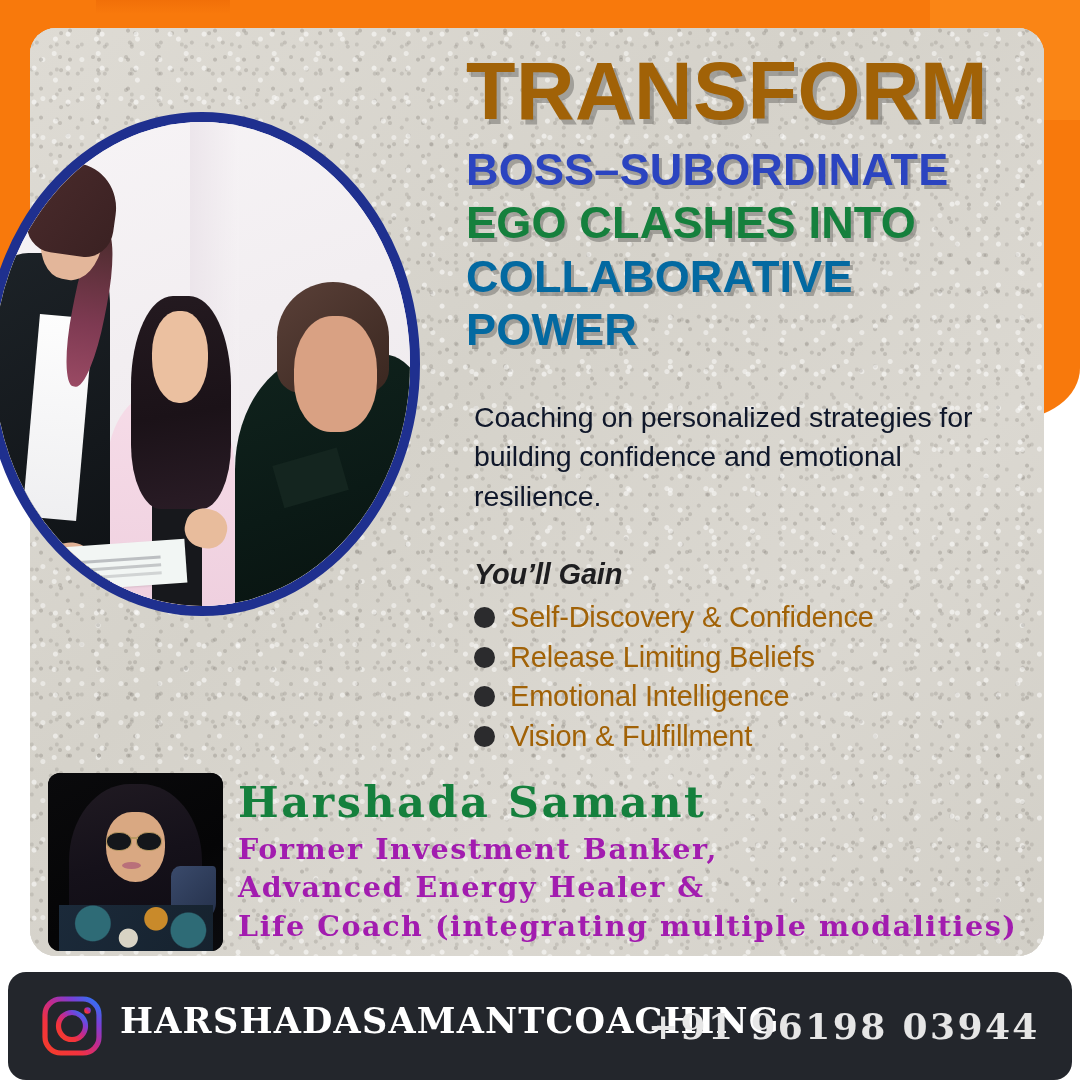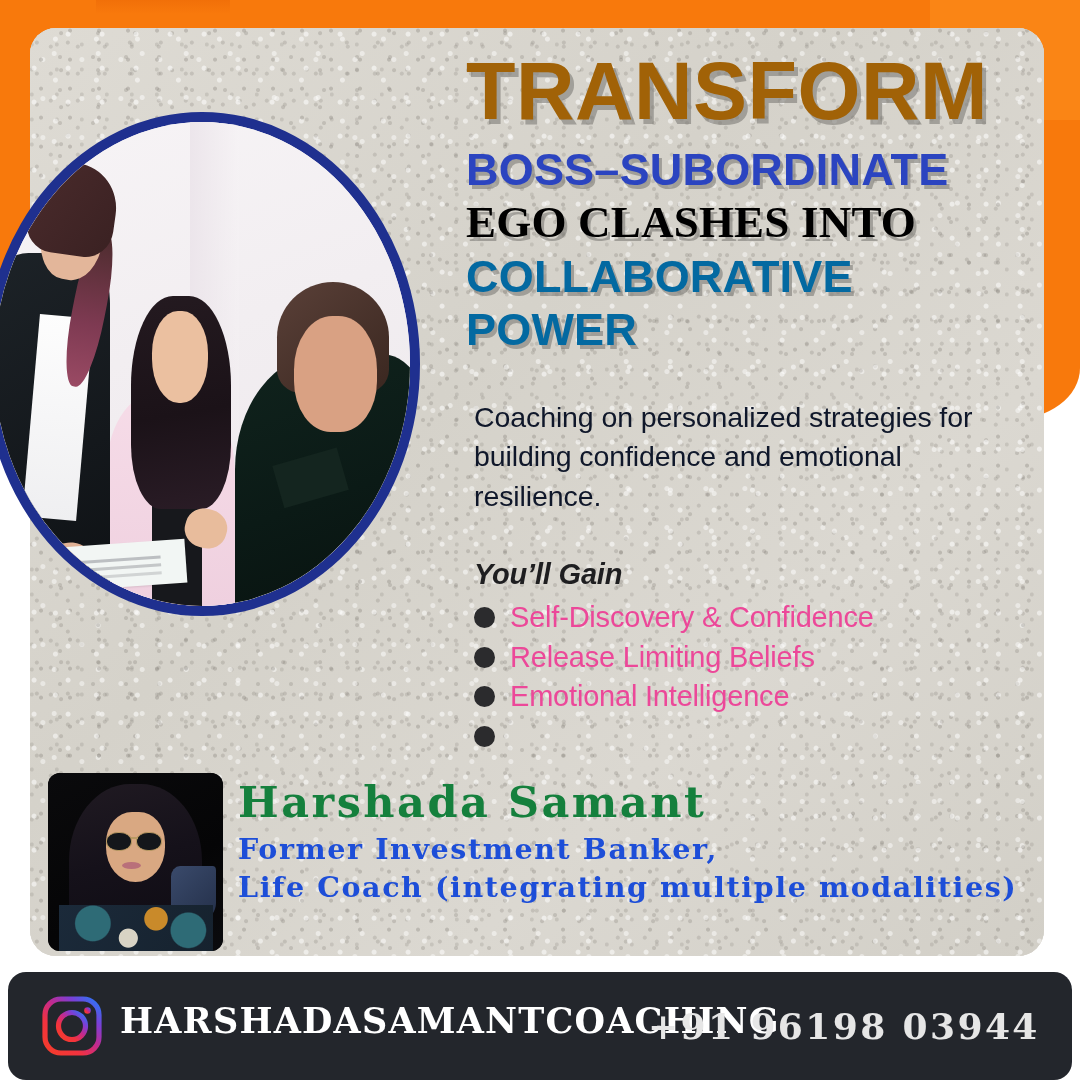--- a/index.html
+++ b/index.html
@@ -194,38 +194,38 @@
   .headline { position:absolute; left:466px; top:52px; width:560px; z-index:4; }
   .hl-main {
     font-size:81px; font-weight:bold; letter-spacing:.5px; line-height:.98;
     color:#a16207;
     text-shadow:4px 5px 0 rgba(125,123,118,.60);
   }
   .hl-l2, .hl-l3, .hl-l4 {
     font-size:45px; font-weight:bold; line-height:1.18; letter-spacing:.2px;
   }
   .hl-l2 { color:#2B44C0; text-shadow:3px 4px 0 rgba(125,123,118,.60); margin-top:12px; }
-  .hl-l3 { color:#000000; text-shadow:3px 4px 0 rgba(125,123,118,.60);font-family:Liberation Serif, serif; }
+  .hl-l3 { color:#15803d; text-shadow:3px 4px 0 rgba(125,123,118,.60); }
   .hl-l4 { color:#0369a1; text-shadow:3px 4px 0 rgba(125,123,118,.60); }
 
   
   .subcopy {
     position:absolute; left:474px; top:398px; width:555px;
     font-size:28.5px; line-height:1.38; color:#0f172a; letter-spacing:-.1px;
     z-index:4;
   }
   .gain-title {
     position:absolute; left:474px; top:558px;
     font-size:29px; font-weight:bold; font-style:italic; color:#1E1E20;
     letter-spacing:-.2px; z-index:4;
   }
   .gain-list { position:absolute; left:474px; top:598px; width:560px; z-index:4; }
   .gain-item {
     display:flex; align-items:center; gap:15px; height:39.5px;
-    font-size:29px; color:#ec4899; letter-spacing:-.2px;
+    font-size:29px; color:#a16207; letter-spacing:-.2px;
   }
   .gain-dot {
     width:21px; height:21px; border-radius:50%;
     background:#2B2B2D; flex:0 0 auto;
   }
 
   
   .headshot {
     position:absolute; left:48px; top:773px; width:175px; height:178px;
     border-radius:12px; overflow:hidden; background:#060607; z-index:7;
@@ -269,21 +269,21 @@
   }
 
   .presenter { position:absolute; left:238px; top:780px; width:800px; z-index:4; }
   .pres-name {
     font-family:"DejaVu Serif", serif;
     font-size:43px; font-weight:bold; color:#15803d;
     letter-spacing:2.5px; line-height:1.06;
   }
   .pres-role {
     font-family:"DejaVu Serif", serif;
-    font-size:28.5px; font-weight:bold; color:#1d4ed8;
+    font-size:28.5px; font-weight:bold; color:#a21caf;
     letter-spacing:1.6px; line-height:1.36; margin-top:4px;
   }
 
   
   .footer {
     position:absolute; left:8px; top:972px; width:1064px; height:108px;
     background:#23262C; border-radius:18px; z-index:8;
   }
   .ig-icon { position:absolute; left:32px; top:22px; width:64px; height:64px; }
   .handle {
@@ -364,39 +364,41 @@
   <div class="gain-item">
     <span class="gain-dot"></span>
     <span>Release Limiting Beliefs</span>
   </div>
   <div class="gain-item">
     <span class="gain-dot"></span>
     <span>Emotional Intelligence</span>
   </div>
   <div class="gain-item">
     <span class="gain-dot"></span>
+    <span>Vision &amp; Fulfillment</span>
   </div>
 </div>
 
 <div class="headshot">
   <div class="hs-bg"></div>
   <div class="hs-hair"></div>
   <div class="hs-face"></div>
   <div class="hs-glass-l"></div>
   <div class="hs-glass-r"></div>
   <div class="hs-bridge"></div>
   <div class="hs-lip"></div>
   <div class="hs-scarf"></div>
   <div class="hs-top"></div>
 </div>
 
 <div class="presenter">
   <div class="pres-name">Harshada Samant</div>
   <div class="pres-role">
     <div>Former Investment Banker,</div>
+    <div>Advanced Energy Healer &amp;</div>
     <div>Life Coach (integrating multiple modalities)</div>
   </div>
 </div>
 
 <div class="footer">
   <svg class="ig-icon" viewBox="0 0 64 64">
     <defs>
       <linearGradient id="igGrad" x1="8%" y1="96%" x2="92%" y2="6%">
         <stop offset="0%" stop-color="#F43B2E"></stop>
         <stop offset="28%" stop-color="#F2323F"></stop>

